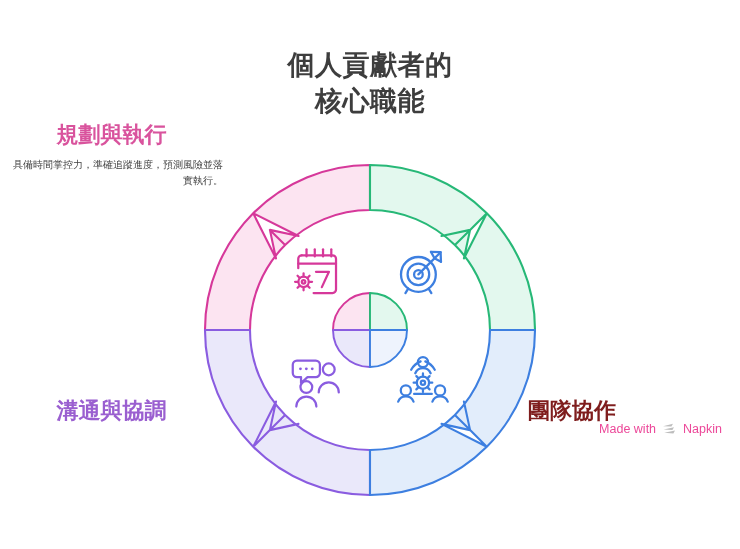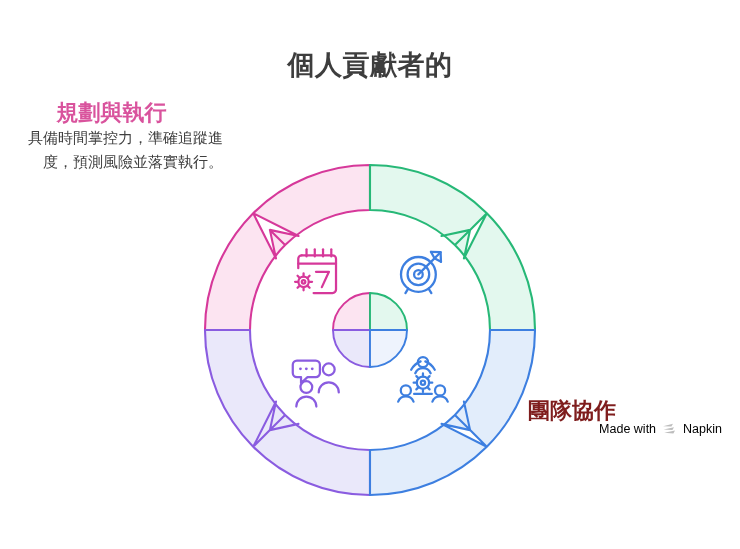--- a/index.html
+++ b/index.html
@@ -37,27 +37,28 @@
 
   
   .block { position: absolute; }
   .block .heading {
     font-size: 22px;
     font-weight: bold;
     line-height: 1.2;
     white-space: nowrap;
   }
   .block .body {
-    font-size: 15px;
+    font-size: 10px;
     color: #3f3f3f;
     line-height: 1.55;
+    margin-top: 9px;
   }
 
   .block-tl { left: 8px; top: 100px; width: 215px; text-align: right; }
-  .block-tl .heading { color: #d9539d; text-align: center; padding-right: 8px;}
+  .block-tl .heading { color: #d9539d; text-align: center; padding-right: 8px; margin-top: 22px;}
   .block-tr { left: 528px; top: 100px; width: 205px; text-align: left; }
   .block-tr .heading { color: #4472d8; }
   .block-bl { left: 8px; top: 398px; width: 215px; text-align: right; }
   .block-bl .heading { color: #9a5fd0; text-align: center; padding-right: 8px;}
   .block-br { left: 528px; top: 398px; width: 205px; text-align: left; }
   .block-br .heading { color: #7f1d1d; }
 
   
   #ring-wrap {
     position: absolute;
@@ -69,41 +70,43 @@
   #ring-svg { display: block; }
 
   
   .watermark {
     position: absolute;
     right: 18px;
     bottom: 12px;
     display: flex;
     align-items: center;
     gap: 6px;
-    color: #000000;
+    color: #ec4899;
     font-size: 12.5px;
   }
   .watermark .wm-logo { display: inline-flex; align-items: center; }
 </style>
 </head>
 <body>
 
 <div id="canvas">
 
   <div class="title">
     <span class="title-line">個人貢獻者的</span>
+    <span class="title-line">核心職能</span>
   </div>
 
   <div class="block block-tl">
     <div class="heading">規劃與執行</div>
     <div class="body">具備時間掌控力，準確追蹤進度，預測風險並落實執行。</div>
   </div>
 
 
   <div class="block block-bl">
+    <div class="heading">溝通與協調</div>
   </div>
 
   <div class="block block-br">
     <div class="heading">團隊協作</div>
   </div>
 
   <div id="ring-wrap">
     <svg id="ring-svg" width="350" height="350" viewBox="0 0 350 350" xmlns="http://www.w3.org/2000/svg">
 
       <path d="M 175 10

